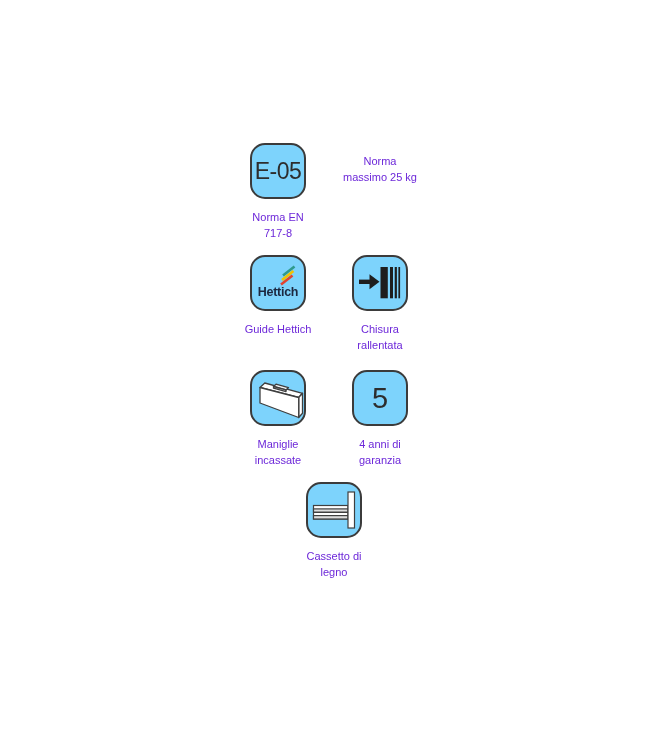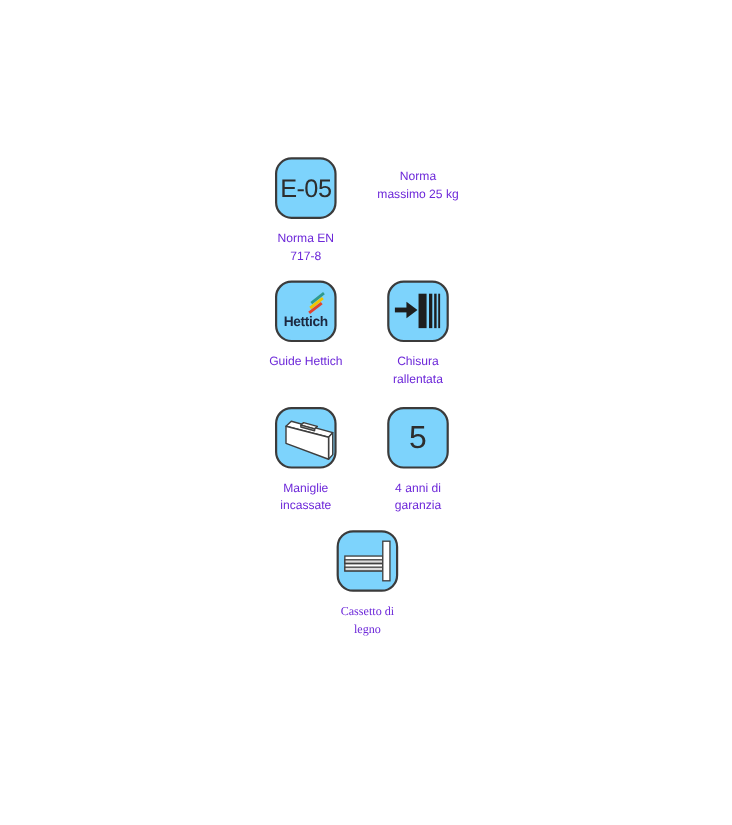--- a/index.html
+++ b/index.html
@@ -8,21 +8,21 @@
     width:665px; height:750px; background:#ffffff;
     font-family:"Liberation Sans", sans-serif;
     position:relative; overflow:hidden;
   }
   .panel { position:absolute; inset:0; background:#ffffff; }
   .grid { position:absolute; left:227px; top:143px; width:204px; }
   .row { display:flex; }
   .row-1 { height:112px; }
   .row-2 { height:115px; }
   .row-3 { height:112px; }
-  .row-4 { justify-content:center;font-family:Liberation Serif, serif; }
+  .row-4 { justify-content:center; }
   .row-4 .cell { transform:translateX(5px); }
   .cell { width:102px; display:flex; flex-direction:column; align-items:center; }
   .tile {
     width:56px; height:56px; box-sizing:border-box;
     border:2px solid #3b3b3b; border-radius:15px;
     background:#7dd3fc; display:flex; align-items:center; justify-content:center;
     flex:0 0 auto;
   }
   .lbl {
     margin-top:10px; font-size:11px; line-height:16px;

